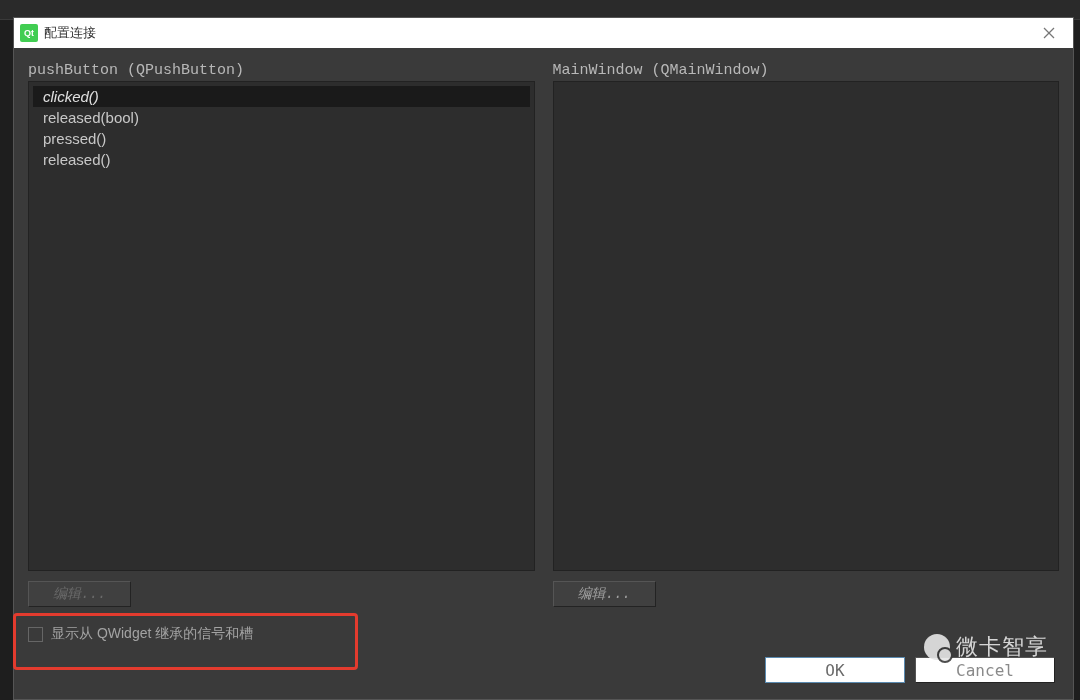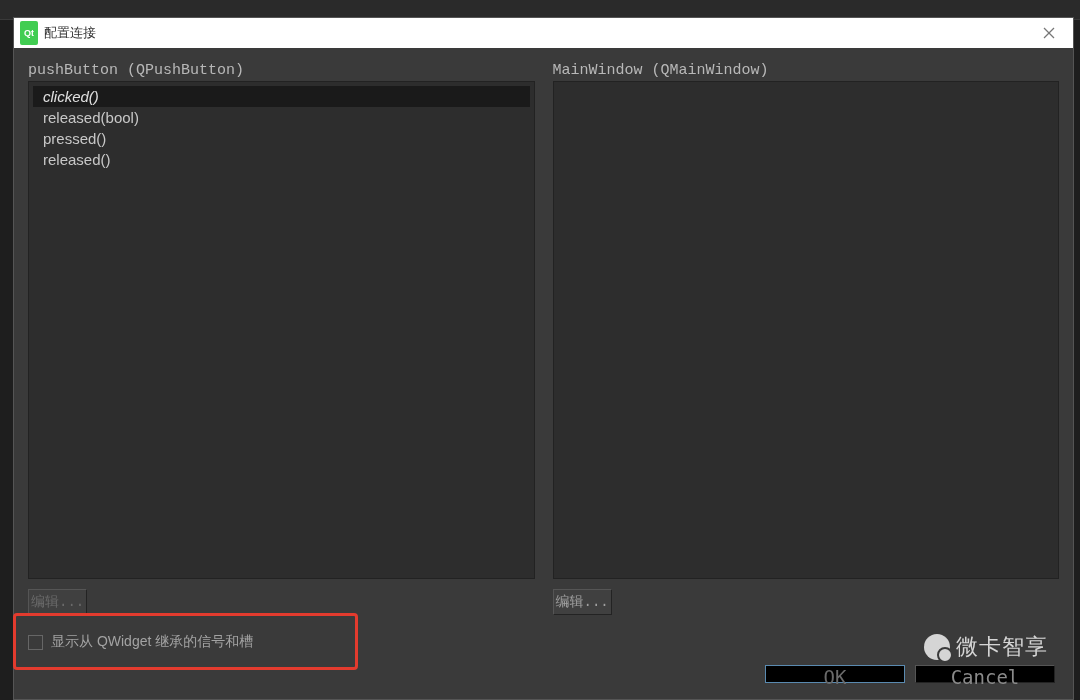--- a/index.html
+++ b/index.html
@@ -18,21 +18,21 @@
   position: absolute; top: 17px; left: 13px; right: 6px; bottom: 0;
   background: #3a3a3a; border: 1px solid #555;
   display: flex; flex-direction: column;
 }
 .titlebar {
   height: 30px; background: #ffffff;
   display: flex; align-items: center; padding: 0 6px;
   color: #333;
 }
 .qt-icon {
-  width: 18px; height: 24px; background: #41cd52;
+  width: 18px; height: 18px; background: #41cd52;
   border-radius: 2px; display: flex; align-items: center;
   justify-content: center; color: #fff; font-size: 9px;
   font-weight: bold; margin-right: 6px;
 }
 .title-text { flex: 1; font-size: 13px; }
 .close-x {
   width: 36px; height: 100%; display: flex;
   align-items: center; justify-content: center;
   color: #777; font-size: 16px; font-weight: 300;
   cursor: pointer;
@@ -54,21 +54,21 @@
   cursor: pointer;
 }
 .list-item.selected { background: #1a1a1a; color: #e0e0e0; font-style: italic; }
 
 .panel-footer { margin-top: 10px; }
 .edit-btn {
   font-family: "Consolas", "Courier New", monospace;
   font-size: 14px; color: #a0a0a0;
   background: #404040; border: 1px solid #232323;
   border-top-color: #555; border-left-color: #555;
-  padding: 3px 2px; cursor: pointer;
+  padding: 3px 24px; cursor: pointer; font-style: italic;
 }
 .edit-btn:disabled { color: #6a6a6a; cursor: default; }
 
 .checkbox-row {
   margin-top: 18px; margin-bottom: 14px;
   display: flex; align-items: center; gap: 8px;
 }
 .chk {
   width: 15px; height: 15px; border: 1px solid #666;
   background: #3a3a3a;
@@ -76,23 +76,23 @@
 .chk-label {
   font-family: Liberation Sans, sans-serif;
   font-size: 14px; color: #a3a3a3;
 }
 
 .button-row {
   display: flex; justify-content: flex-end; gap: 10px;
   padding: 0 4px 6px 0;
 }
 .dlg-btn {
-  width: 140px; height: 18px;
-  font-family: "Consolas", monospace; font-size: 19px;
-  color: #8a8a8a; background: #000000;
+  width: 140px; height: 26px;
+  font-family: "Consolas", monospace; font-size: 16px;
+  color: #8a8a8a; background: #ffffff;
   border: 1px solid #232323;
   border-top-color: #555; border-left-color: #555;
   cursor: pointer;
 }
 .dlg-btn.primary { border: 1px solid #5a8ab0; }
 .dlg-btn:disabled { color: #6a6a6a; cursor: default; }
 
 .red-highlight {
   position: absolute; left: 13px; top: 613px;
   width: 345px; height: 57px;

